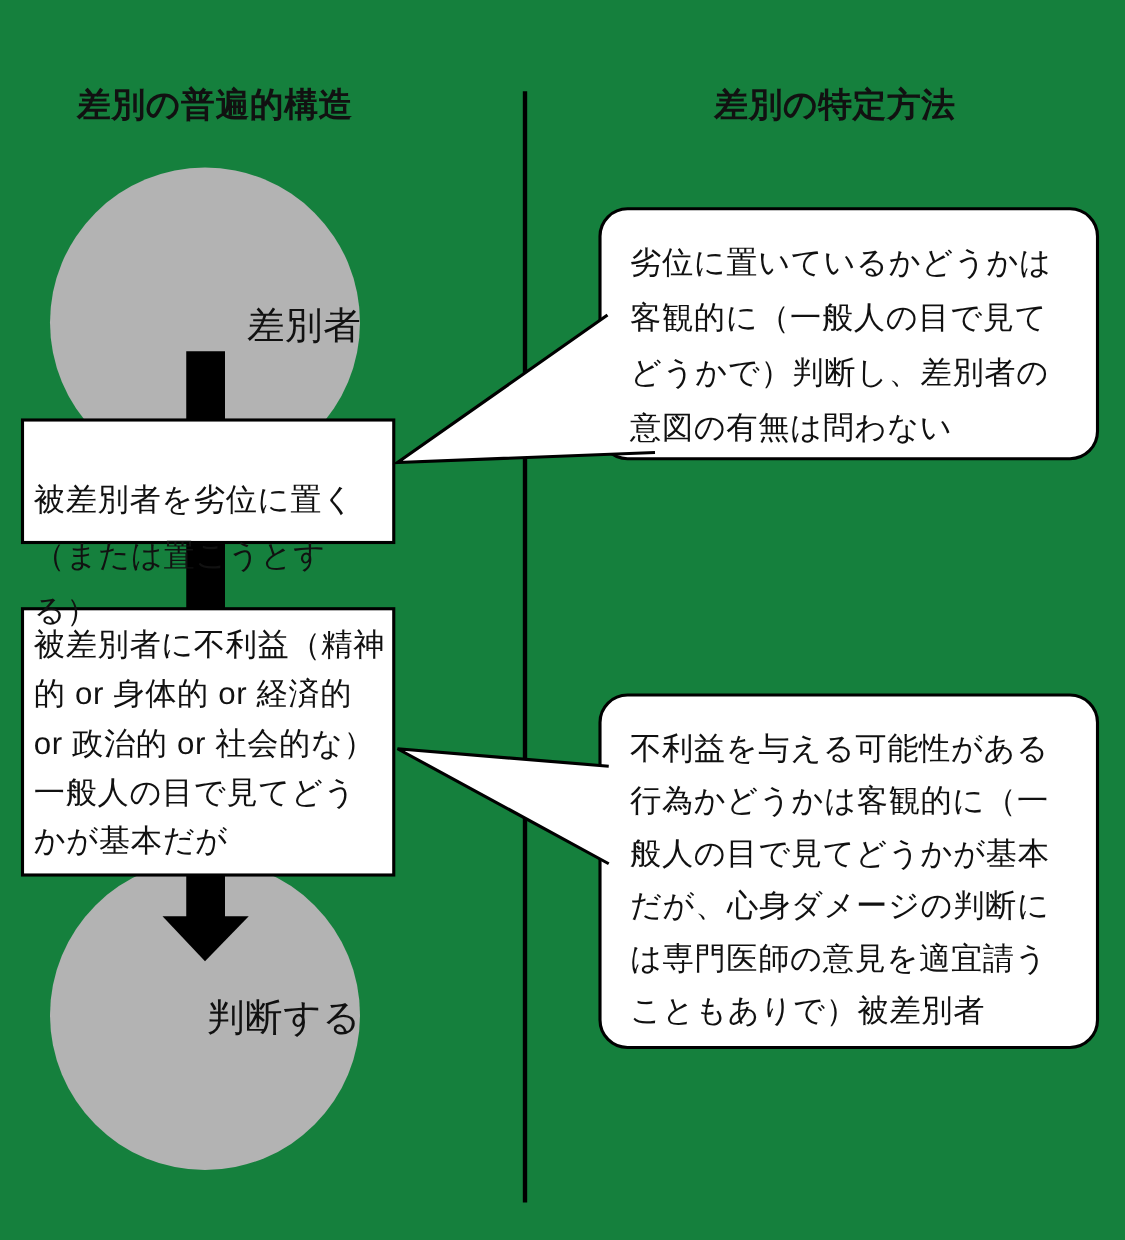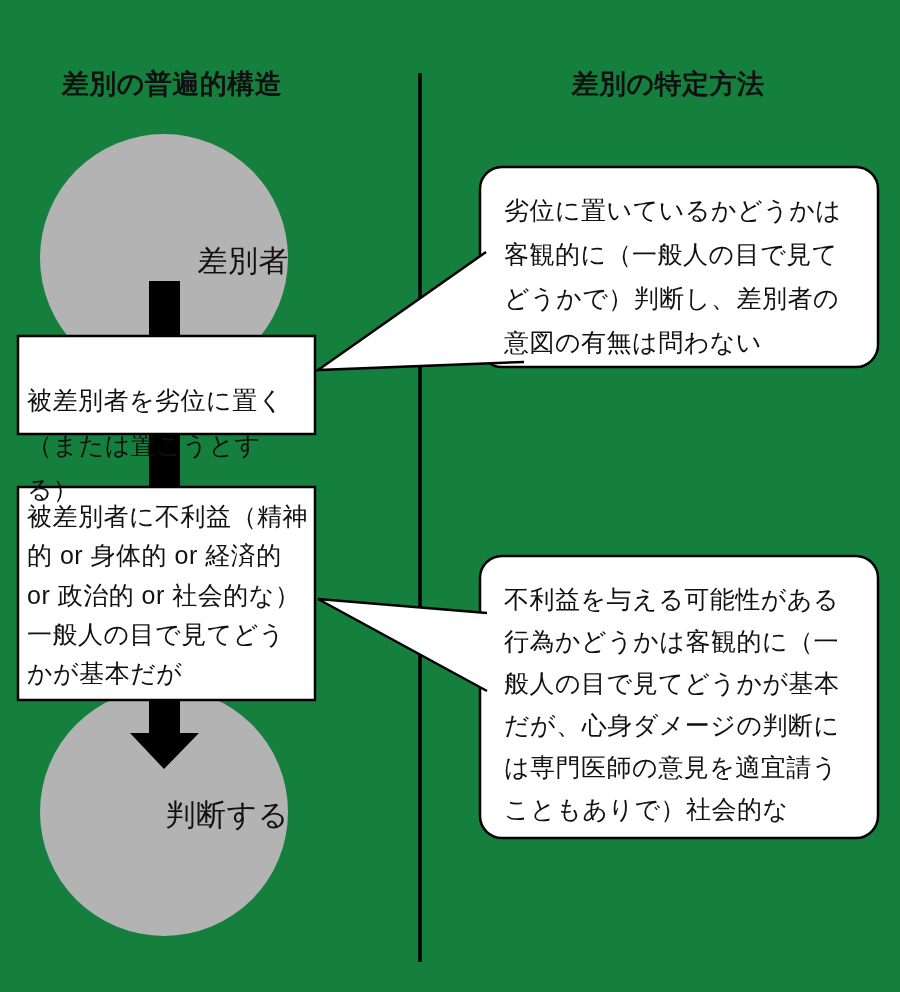--- a/index.html
+++ b/index.html
@@ -48,15 +48,15 @@
   <div class="txt title" style="left:22px;top:64px;width:300px;">差別の普遍的構造</div>
   <div class="txt title" style="left:478px;top:64px;width:380px;">差別の特定方法</div>
 
   <div class="txt circle-label" style="left:39px;top:238px;">差別者</div>
   <div class="txt circle-label" style="left:39px;top:792px;">判断する</div>
 
   <div class="txt box-text" style="left:27px;top:346px;line-height:1.78;margin-top:32px;">被差別者を劣位に置く（または置こうとする）</div>
   <div class="txt box-text" style="left:27px;top:497px;line-height:1.57;">被差別者に不利益（精神的 or 身体的 or 経済的 or 政治的 or 社会的な）一般人の目で見てどうかが基本だが</div>
 
   <div class="txt bubble-text" style="left:504px;top:188px;line-height:1.76;">劣位に置いているかどうかは客観的に（一般人の目で見てどうかで）判断し、差別者の意図の有無は問わない</div>
-  <div class="txt bubble-text" style="left:504px;top:578px;line-height:1.68;">不利益を与える可能性がある行為かどうかは客観的に（一般人の目で見てどうかが基本だが、心身ダメージの判断には専門医師の意見を適宜請うこともありで）社会的な</div>
+  <div class="txt bubble-text" style="left:504px;top:578px;line-height:1.68;">不利益を与える可能性がある行為かどうかは客観的に（一般人の目で見てどうかが基本だが、心身ダメージの判断には専門医師の意見を適宜請うこともありで）被差別者</div>
 
 </div>
 
 </body></html>

